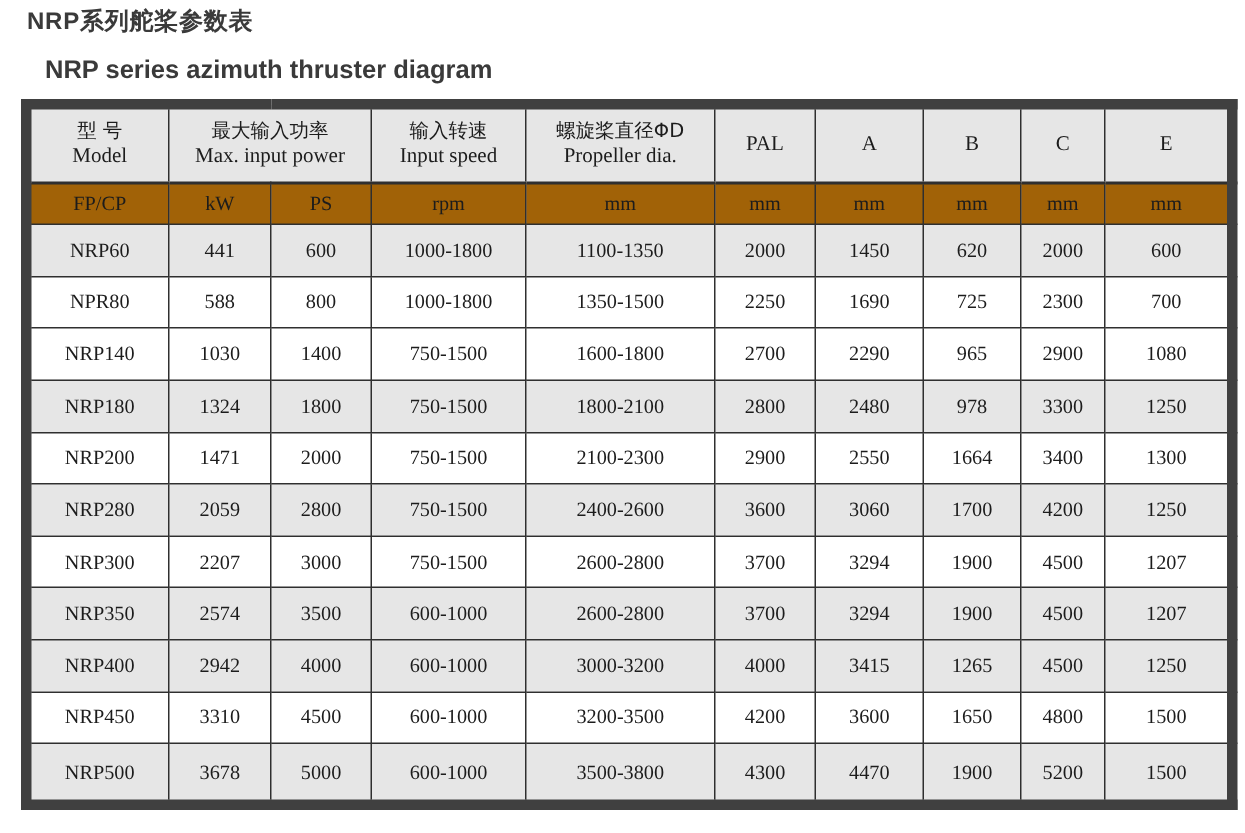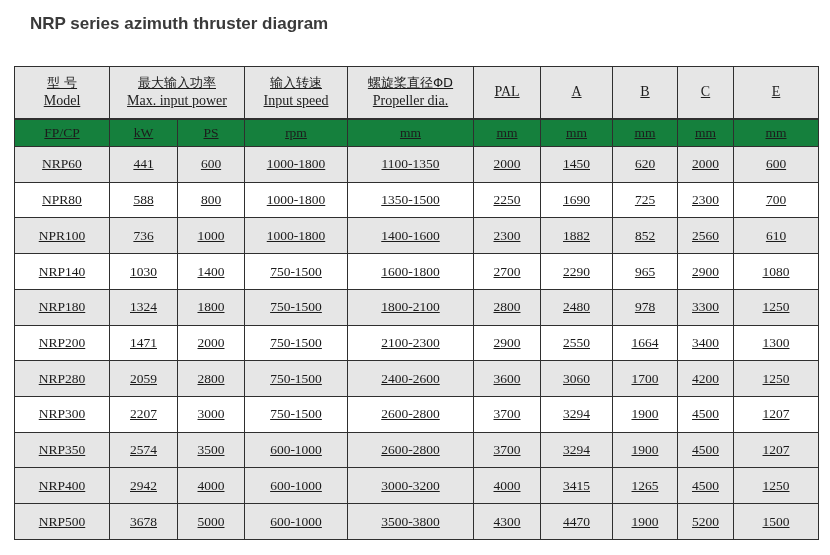--- a/index.html
+++ b/index.html
@@ -44,36 +44,35 @@
     color: #1c1c1c;
     font-size: 13.5px;
   }
   table.spec th, table.spec td {
     border: 1px solid #2f2f2f;
     padding: 0;
     vertical-align: middle;
     font-weight: normal;
   }
   table.spec {
-    border: 1px solid #404040;
-    text-decoration: underline;
+    border: 7px solid #404040;
   }
   tr.header-row-1 {
     height: 52px;
   }
   tr.header-row-1 th {
     background: #e6e6e6;
     border-bottom: 2px solid #2f2f2f;
     line-height: 1.35;
   }
   tr.header-row-2 {
     height: 28px;
   }
   tr.header-row-2 td {
-    background: #15803d;
+    background: #a16207;
   }
   tbody tr.shade td {
     background: #e6e6e6;
   }
   tbody tr.plain td {
     background: #ffffff;
   }
   .hdr-zh {
     display: block;
     font-family: "DejaVu Sans", sans-serif;
@@ -85,20 +84,21 @@
   }
   .hdr-single {
     font-size: 14px;
     margin-top: 40px;
   }
 </style>
 </head>
 <body>
 
 <div class="titles">
+  <h1 class="title-zh">NRP系列舵桨参数表</h1>
   <h2 class="title-en">NRP series azimuth thruster diagram</h2>
 </div>
 
 <table class="spec">
   <colgroup>
     <col style="width:95px">
     <col style="width:68px">
     <col style="width:67px">
     <col style="width:103px">
     <col style="width:126px">
@@ -163,32 +163,20 @@
         <td>588</td>
         <td>800</td>
         <td>1000-1800</td>
         <td>1350-1500</td>
         <td>2250</td>
         <td>1690</td>
         <td>725</td>
         <td>2300</td>
         <td>700</td>
       </tr>
-      <tr class="shade">
-        <td>NPR100</td>
-        <td>736</td>
-        <td>1000</td>
-        <td>1000-1800</td>
-        <td>1400-1600</td>
-        <td>2300</td>
-        <td>1882</td>
-        <td>852</td>
-        <td>2560</td>
-        <td>610</td>
-      </tr>
       <tr class="plain">
         <td>NRP140</td>
         <td>1030</td>
         <td>1400</td>
         <td>750-1500</td>
         <td>1600-1800</td>
         <td>2700</td>
         <td>2290</td>
         <td>965</td>
         <td>2900</td>
@@ -259,20 +247,32 @@
         <td>2942</td>
         <td>4000</td>
         <td>600-1000</td>
         <td>3000-3200</td>
         <td>4000</td>
         <td>3415</td>
         <td>1265</td>
         <td>4500</td>
         <td>1250</td>
       </tr>
+      <tr class="plain">
+        <td>NRP450</td>
+        <td>3310</td>
+        <td>4500</td>
+        <td>600-1000</td>
+        <td>3200-3500</td>
+        <td>4200</td>
+        <td>3600</td>
+        <td>1650</td>
+        <td>4800</td>
+        <td>1500</td>
+      </tr>
       <tr class="shade">
         <td>NRP500</td>
         <td>3678</td>
         <td>5000</td>
         <td>600-1000</td>
         <td>3500-3800</td>
         <td>4300</td>
         <td>4470</td>
         <td>1900</td>
         <td>5200</td>

